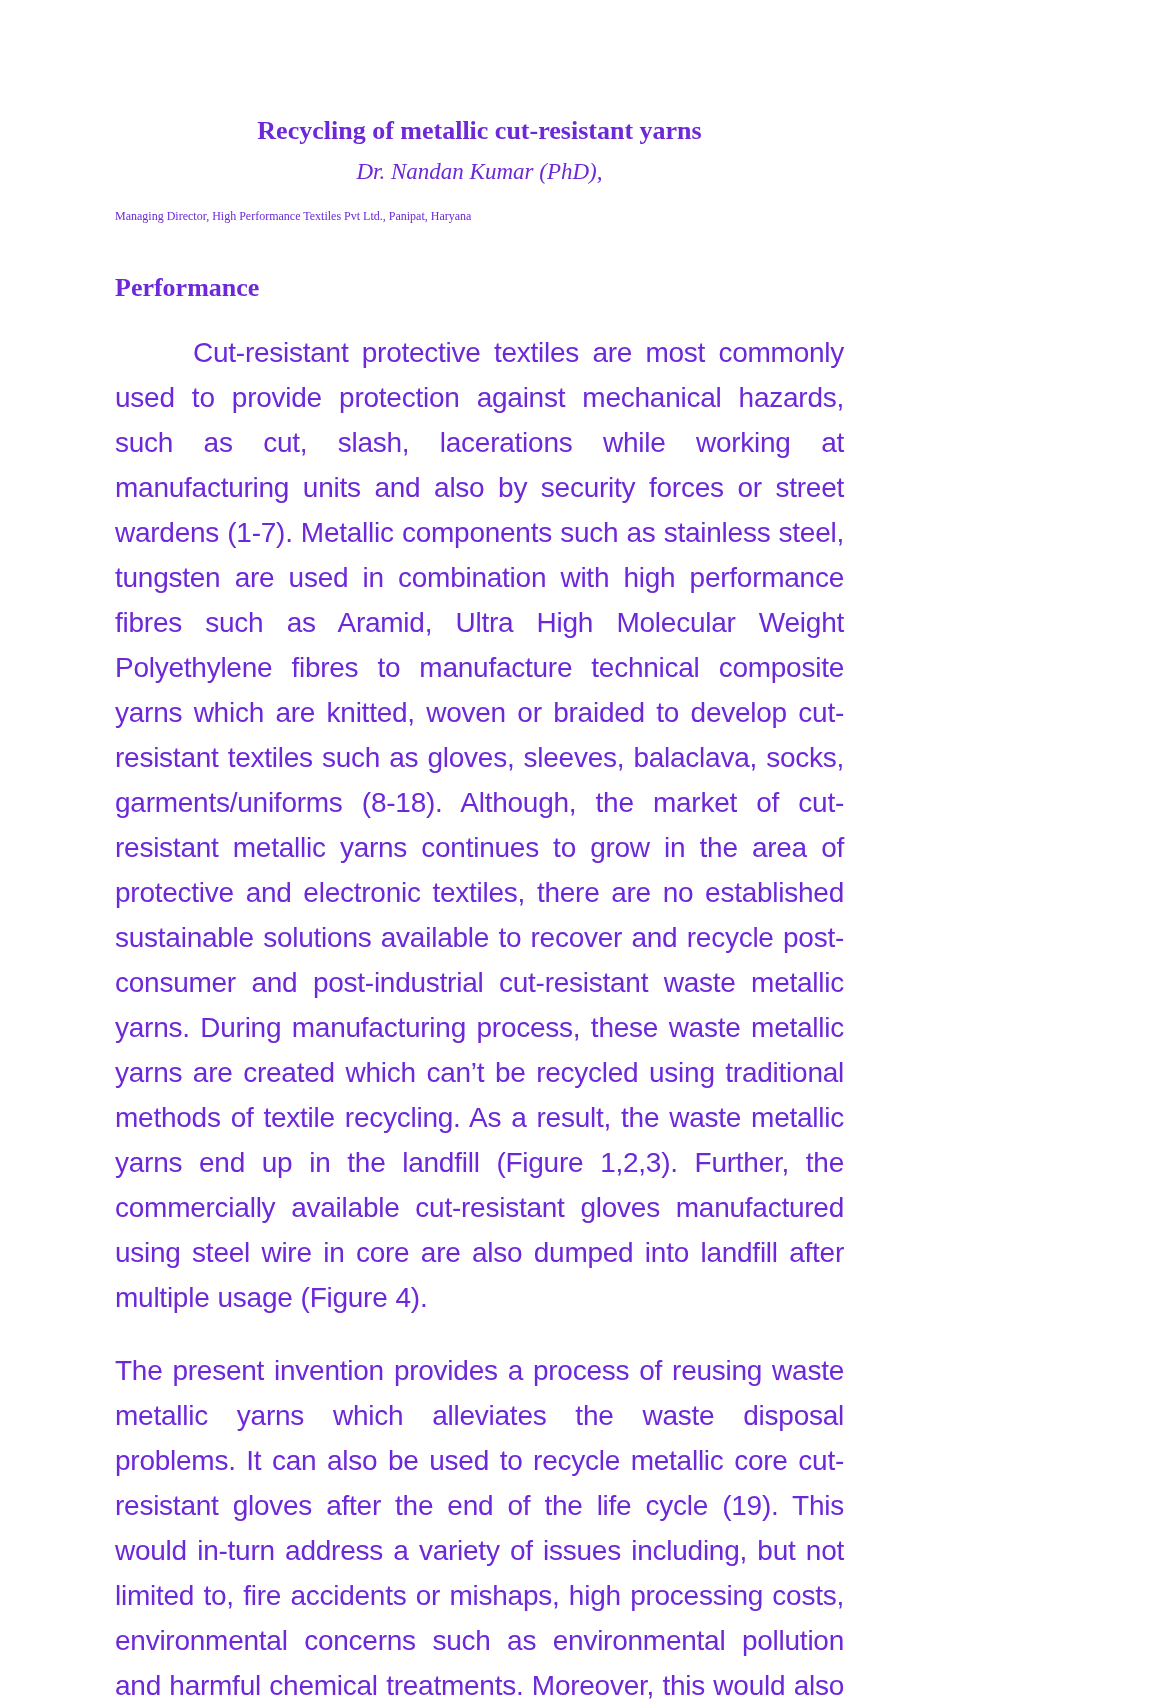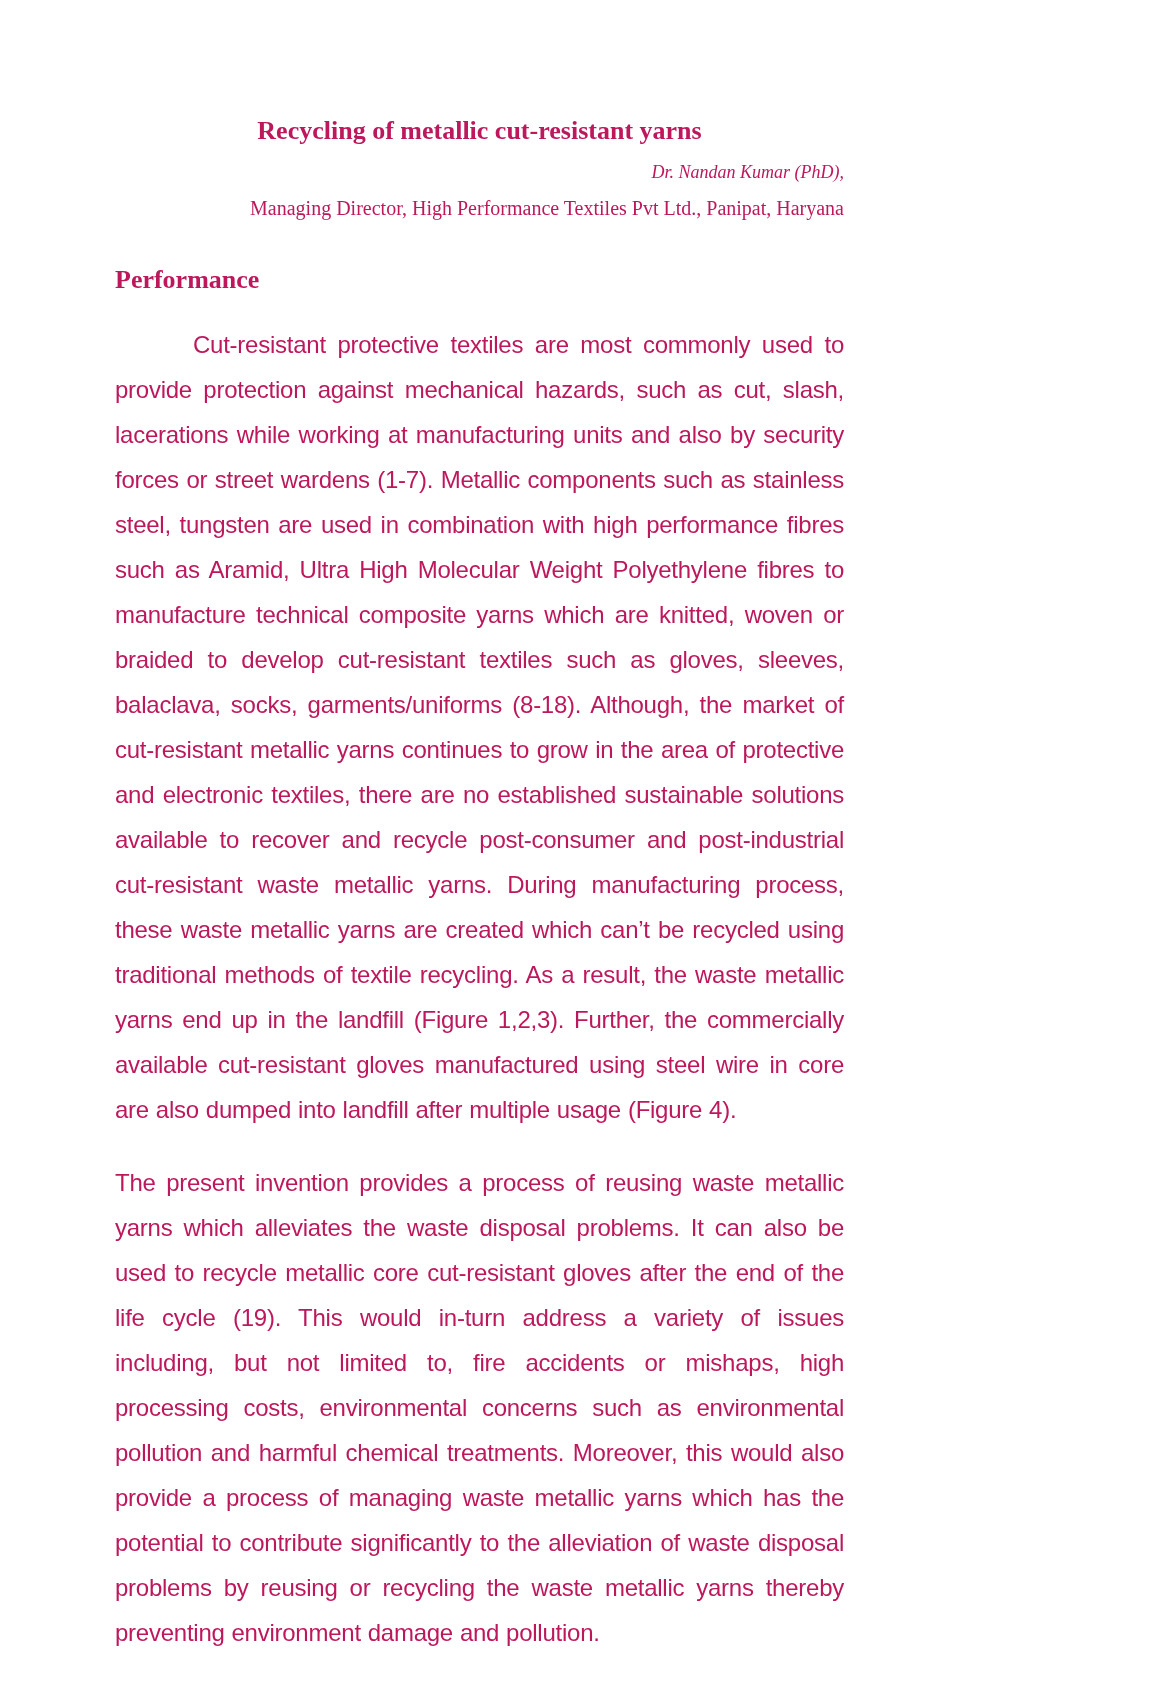--- a/index.html
+++ b/index.html
@@ -5,61 +5,61 @@
   html, body {
     margin: 0;
     padding: 0;
     background: #ffffff;
   }
   .page {
     position: relative;
     width: 1050px;
     height: 1702px;
     background: #ffffff;
-    color: #be185d;
+    color: #6d28d9;
     overflow: hidden;
     font-family: "Liberation Sans", sans-serif;
   }
   .content {
     margin-left: 115px;
     margin-right: 206px; 
   }
   .doc-title {
     margin-top: 114px;
     text-align: center;
     font-family: "Liberation Serif", serif;
     font-weight: bold;
     font-size: 26px;
     line-height: 34px;
   }
   .doc-byline {
     margin-top: 12px;
-    text-align: right;
+    text-align: center;
     font-family: "Liberation Serif", serif;
     font-style: italic;
-    font-size: 18px;
+    font-size: 23px;
     line-height: 24px;
   }
   .doc-affiliation {
-    margin-top: 12px;
-    text-align: right;
+    margin-top: 20px;
+    text-align: left;
     font-family: "Liberation Serif", serif;
-    font-size: 20px;
+    font-size: 12px;
     line-height: 24px;
   }
   .section-heading {
     margin: 44px 0 0 0;
     font-family: "Liberation Serif", serif;
     font-weight: bold;
     font-size: 26px;
     line-height: 32px;
   }
   .body-para {
     margin: 28px 0 0 0;
-    font-size: 24px;
+    font-size: 28px;
     line-height: 45px;
     letter-spacing: -0.25px;
     text-align: justify;
     word-spacing: 0.5px;
   }
   .body-para.first-indent {
     text-indent: 78px;
     margin-top: 26px;
   }
 </style>

